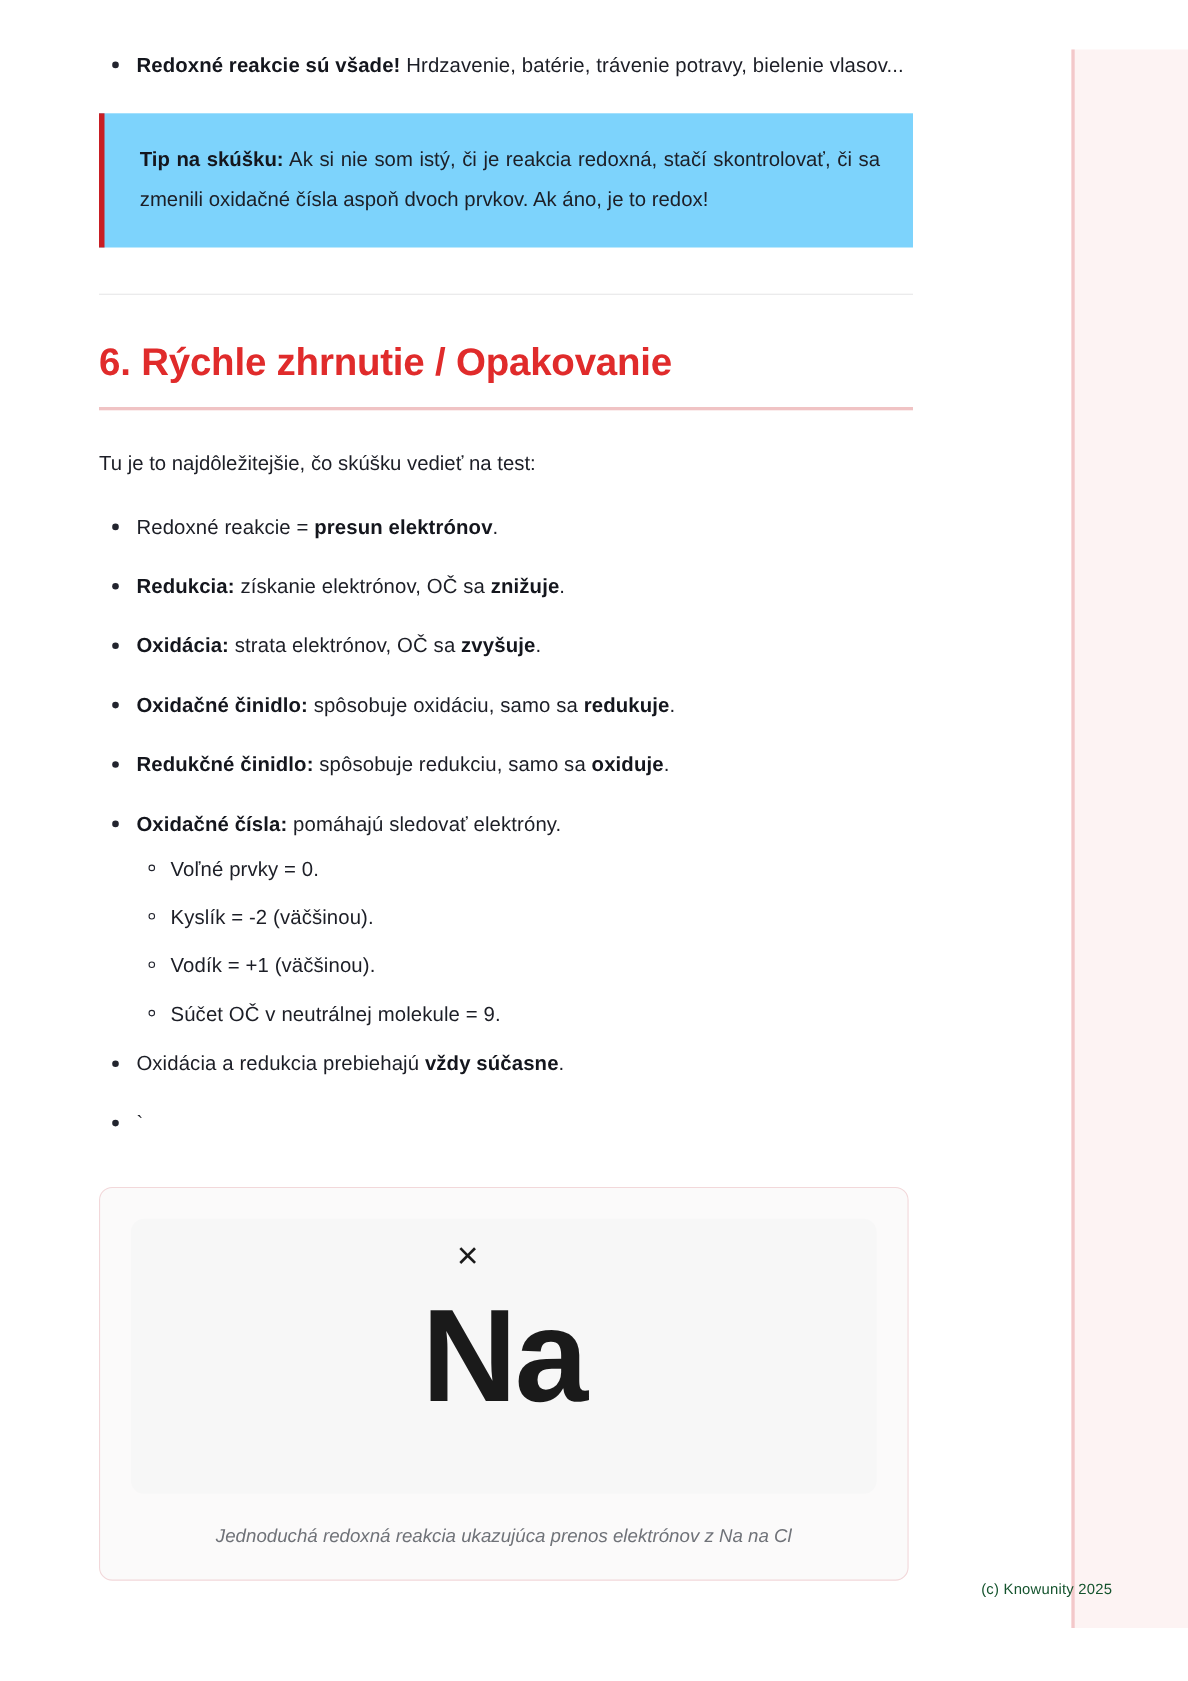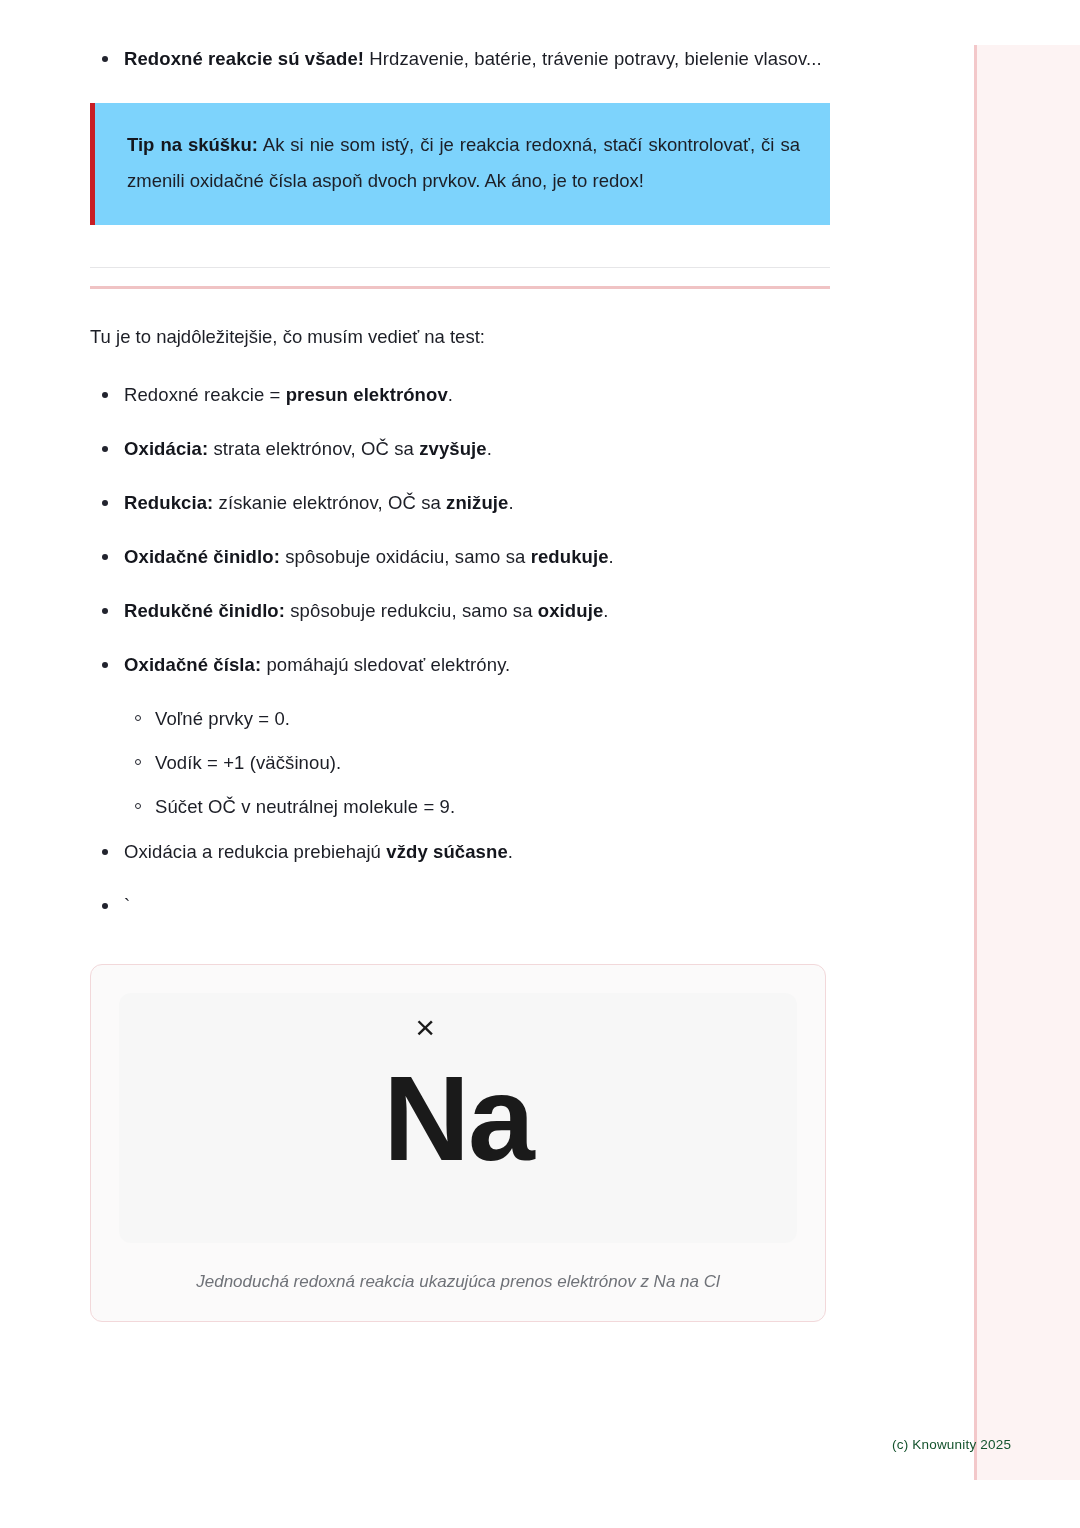--- a/index.html
+++ b/index.html
@@ -63,21 +63,21 @@
     left: -22px;
     top: 14px;
     width: 6px;
     height: 6px;
     border-radius: 50%;
     background: #22242e;
   }
   ul.lvl1 > li.tight { margin-bottom: 9px; }
 
   ul.lvl2 {
-    margin: 22px 0 0 0;
+    margin: 9px 0 0 0;
     padding: 0 0 0 31px;
     list-style: none;
   }
   ul.lvl2 > li {
     position: relative;
     font-size: 18.5px;
     line-height: 31px;
     margin: 0 0 13px 0;
     color: #1c1e26;
   }
@@ -249,44 +249,46 @@
     </ul>
 
     <div class="tip-box">
       <p class="tip-text">
         <b>Tip na skúšku:</b><span> Ak si nie som istý, či je reakcia redoxná, stačí skontrolovať, či sa zmenili oxidačné čísla aspoň dvoch prvkov. Ak áno, je to redox!</span>
       </p>
     </div>
 
     <div class="divider"></div>
 
+    <h2 class="section-heading">6. Rýchle zhrnutie / Opakovanie</h2>
     <div class="heading-rule"></div>
 
-    <p class="lead">Tu je to najdôležitejšie, čo musím vedieť na test:</p>
+    <p class="lead">Tu je to najdôležitejšie, čo skúšku vedieť na test:</p>
 
     <ul class="lvl1">
       <li>
         <span>Redoxné reakcie = </span><b>presun elektrónov</b><span>.</span>
       </li>
       <li>
+        <b>Redukcia:</b><span> získanie elektrónov, OČ sa </span><b>znižuje</b><span>.</span>
+      </li>
+      <li>
         <b>Oxidácia:</b><span> strata elektrónov, OČ sa </span><b>zvyšuje</b><span>.</span>
-      </li>
-      <li>
-        <b>Redukcia:</b><span> získanie elektrónov, OČ sa </span><b>znižuje</b><span>.</span>
       </li>
       <li>
         <b>Oxidačné činidlo:</b><span> spôsobuje oxidáciu, samo sa </span><b>redukuje</b><span>.</span>
       </li>
       <li>
         <b>Redukčné činidlo:</b><span> spôsobuje redukciu, samo sa </span><b>oxiduje</b><span>.</span>
       </li>
       <li class="tight">
         <b>Oxidačné čísla:</b><span> pomáhajú sledovať elektróny.</span>
         <ul class="lvl2">
           <li>Voľné prvky = 0.</li>
+          <li>Kyslík = -2 (väčšinou).</li>
           <li>Vodík = +1 (väčšinou).</li>
           <li>Súčet OČ v neutrálnej molekule = 9.</li>
         </ul>
       </li>
       <li>
         <span>Oxidácia a redukcia prebiehajú </span><b>vždy súčasne</b><span>.</span>
       </li>
       <li>
         <span>`</span>
       </li>

